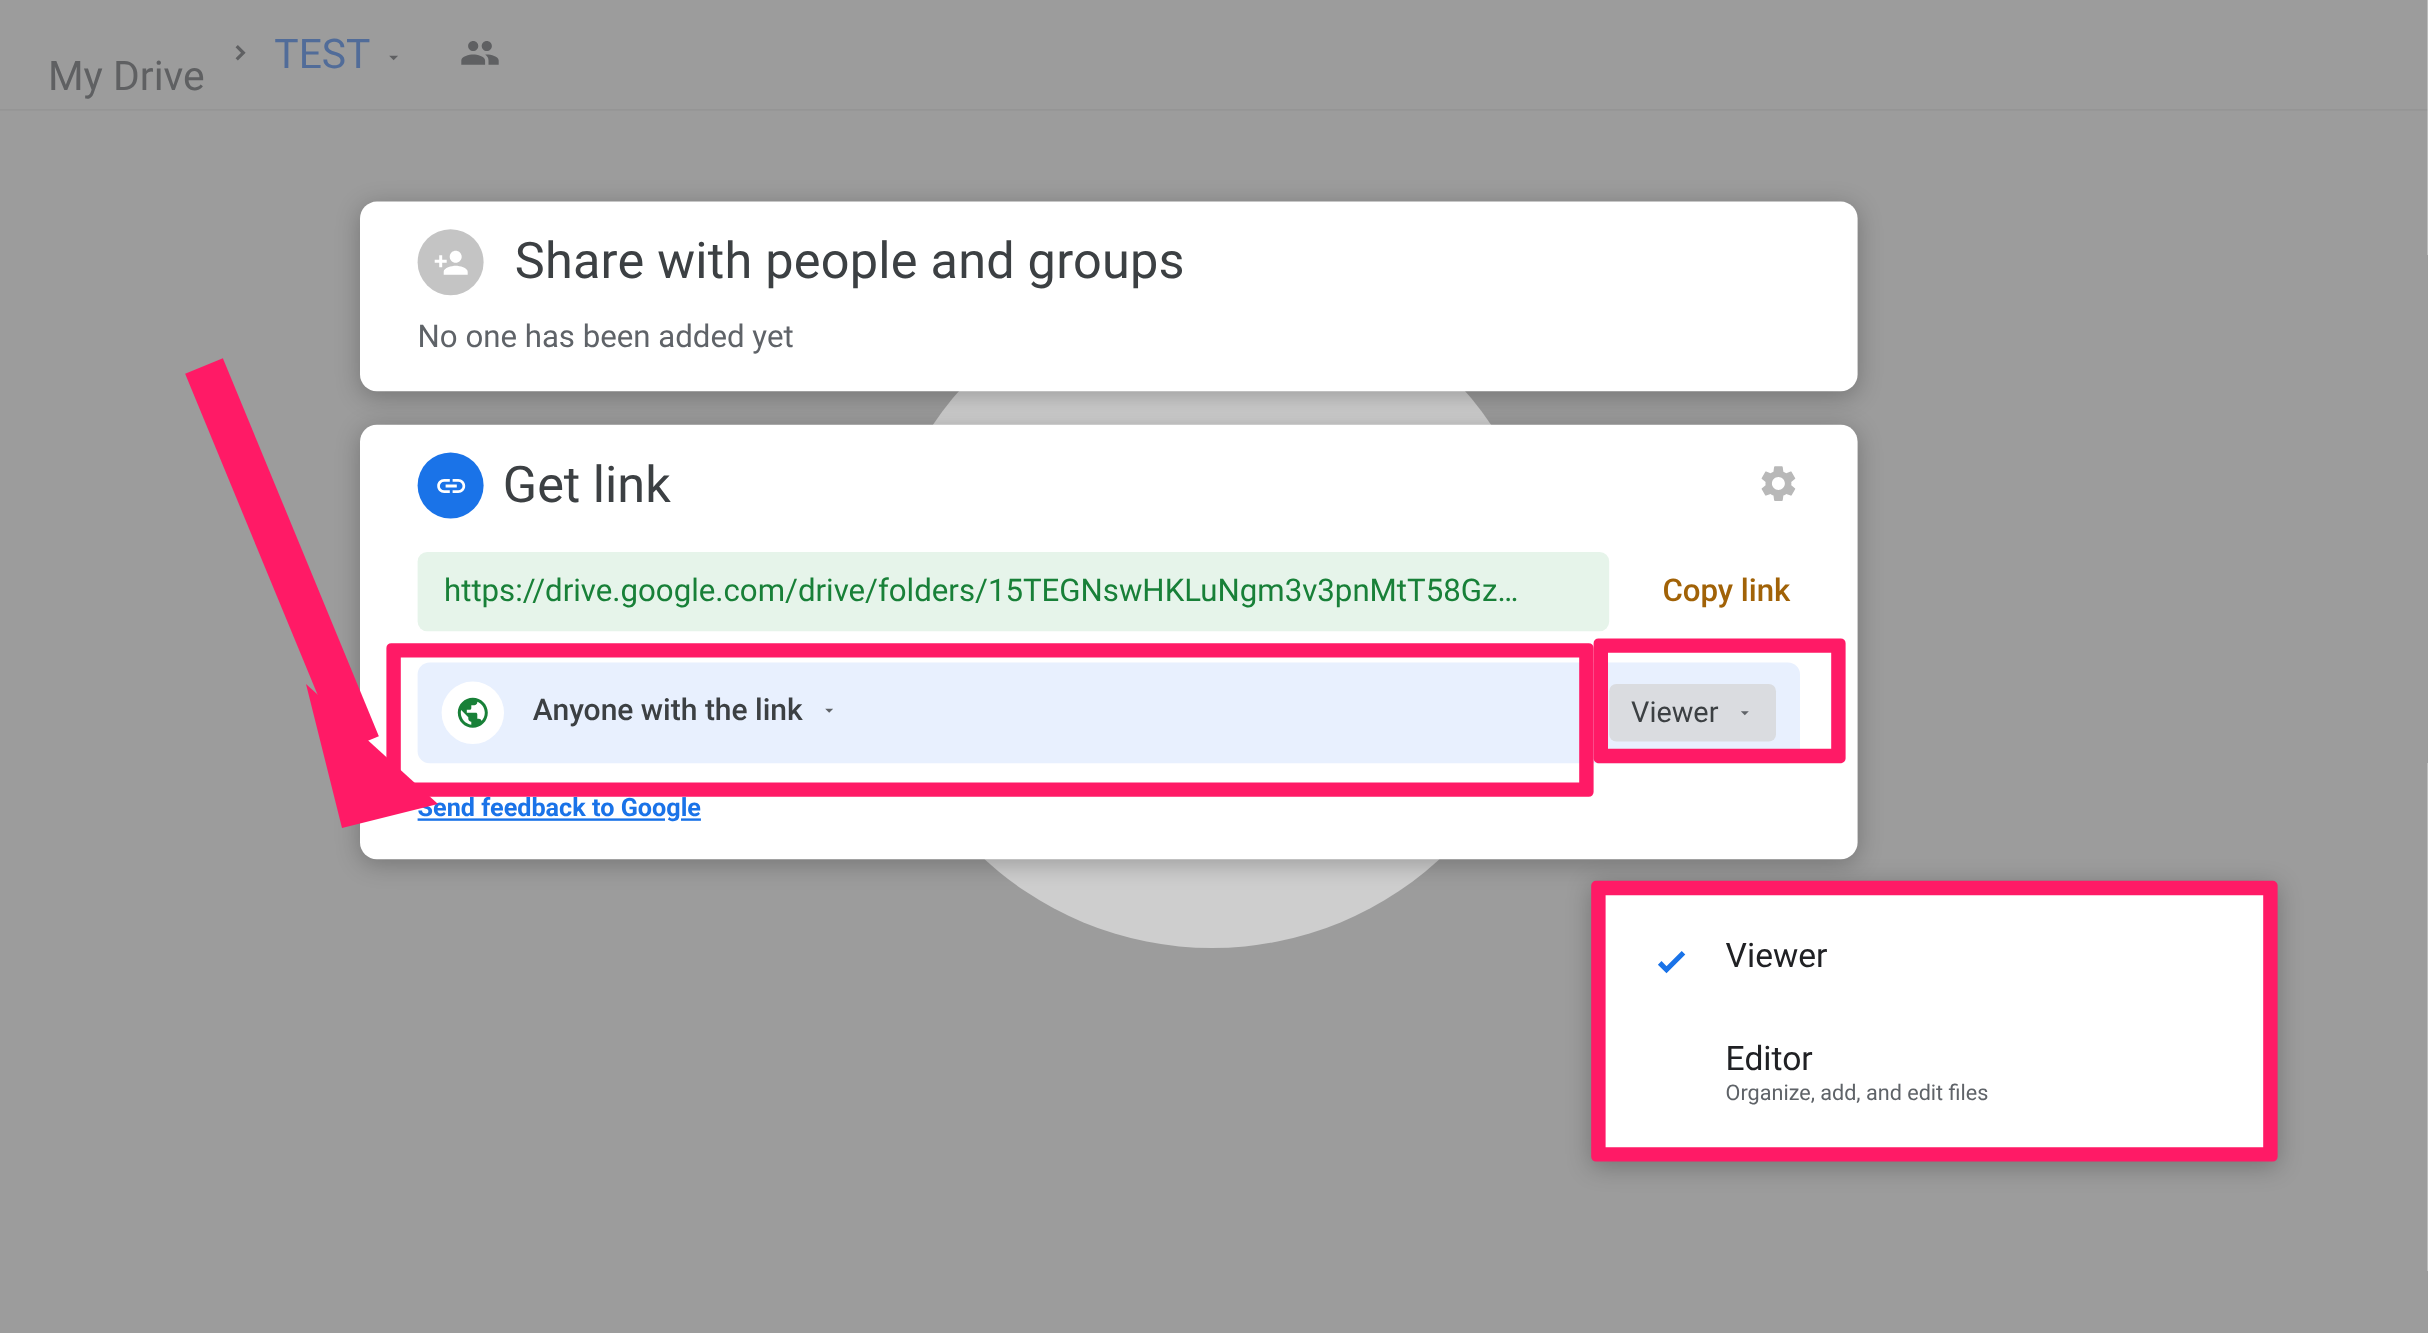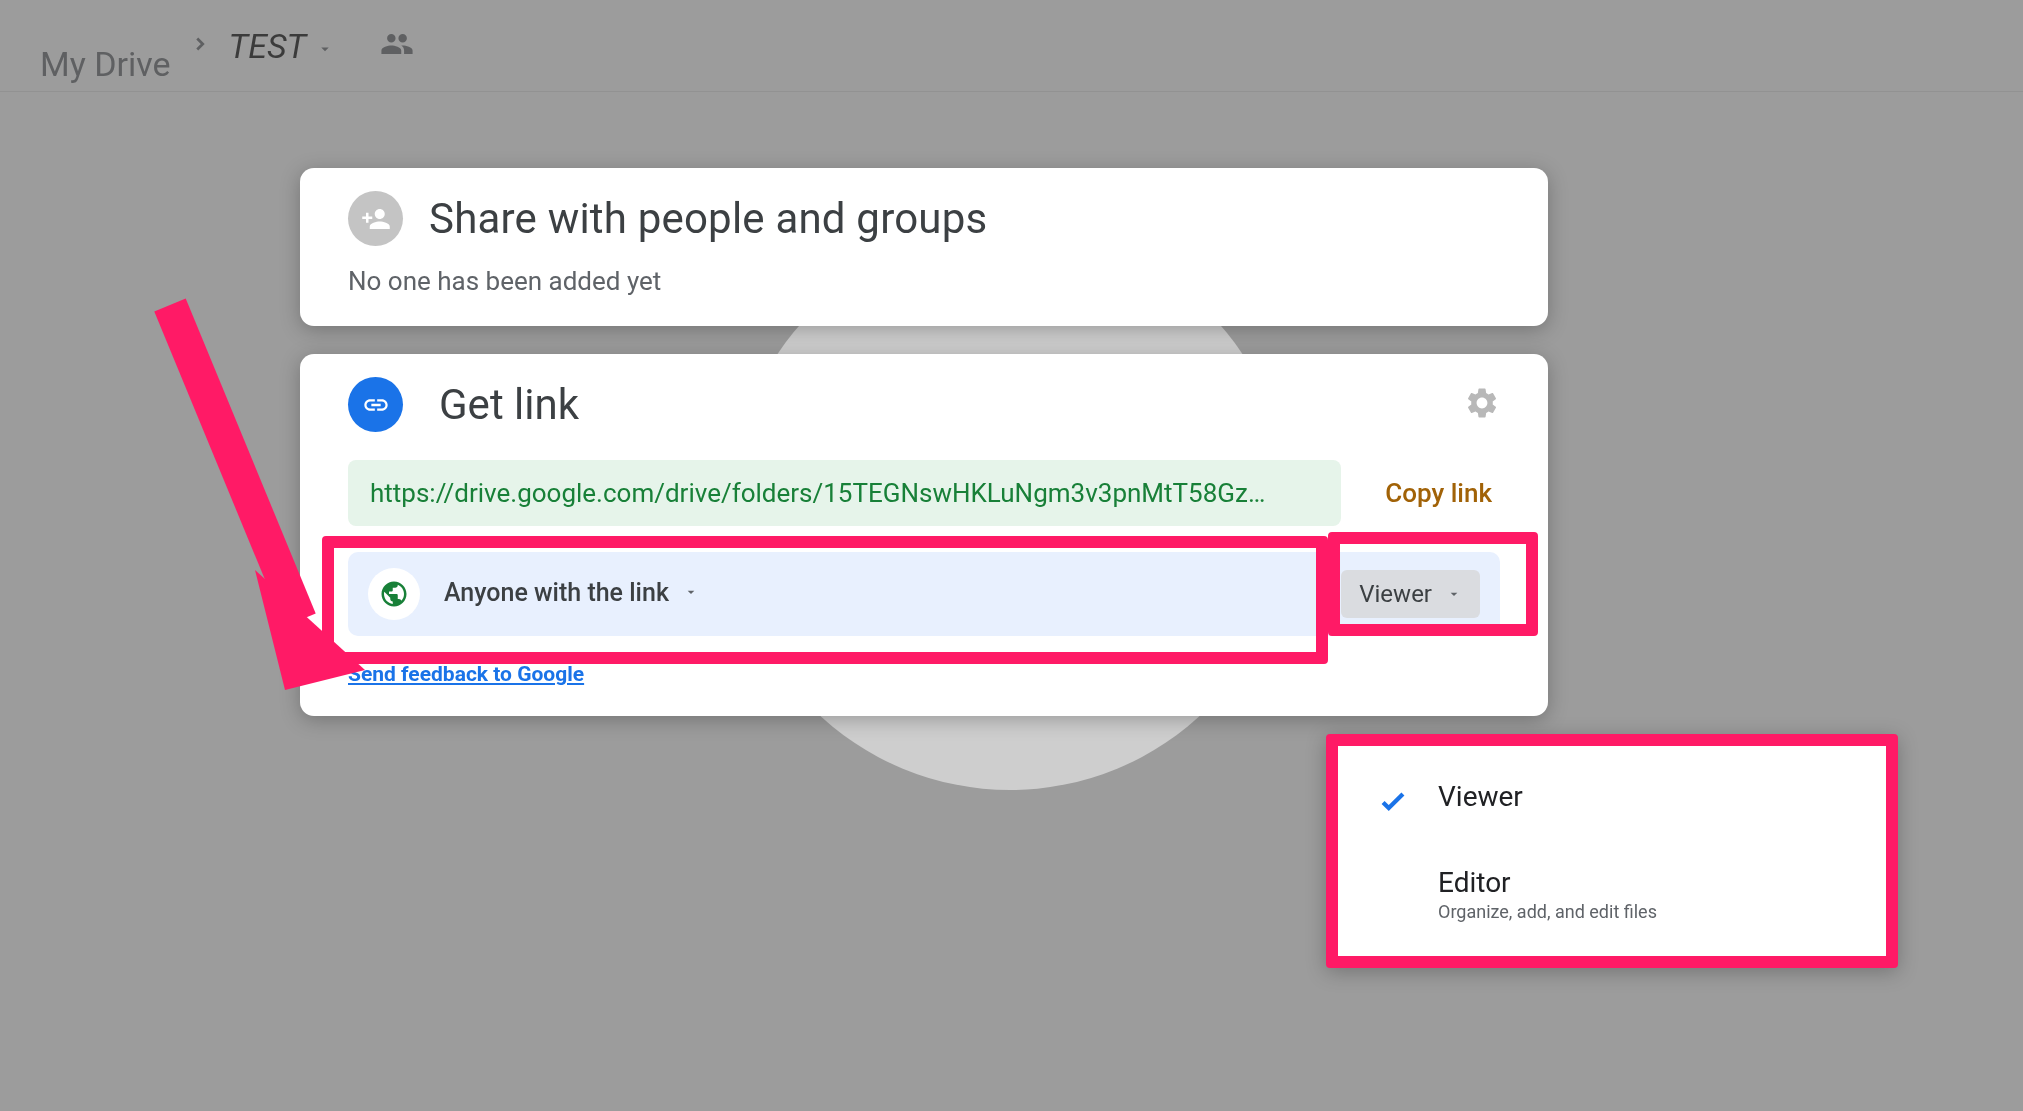--- a/index.html
+++ b/index.html
@@ -29,26 +29,25 @@
     font-size: 34px;
     color: #5f6368;
     font-weight: 400;
     margin-top: 36px;
   }
   .breadcrumb-chevron {
     color: #5f6368;
   }
   .breadcrumb-current {
     font-size: 34px;
-    color: #000000;
+    color: #3b82f6;
     font-weight: 400;
     display: flex;
     align-items: center;
     gap: 10px;
-    font-style: italic;
   }
   .breadcrumb-caret {
     color: #5f6368;
   }
   .people-icon {
     color: #5f6368;
     margin-left: 28px;
   }
 
   
@@ -103,21 +102,21 @@
   }
   .share-sub {
     font-size: 26px;
     color: #5f6368;
   }
 
   
   .getlink-header {
     display: flex;
     align-items: center;
-    gap: 36px;
+    gap: 16px;
     margin-bottom: 28px;
   }
   .link-avatar {
     width: 55px;
     height: 55px;
     border-radius: 50%;
     background: #1a73e8;
     display: flex;
     align-items: center;
     justify-content: center;

